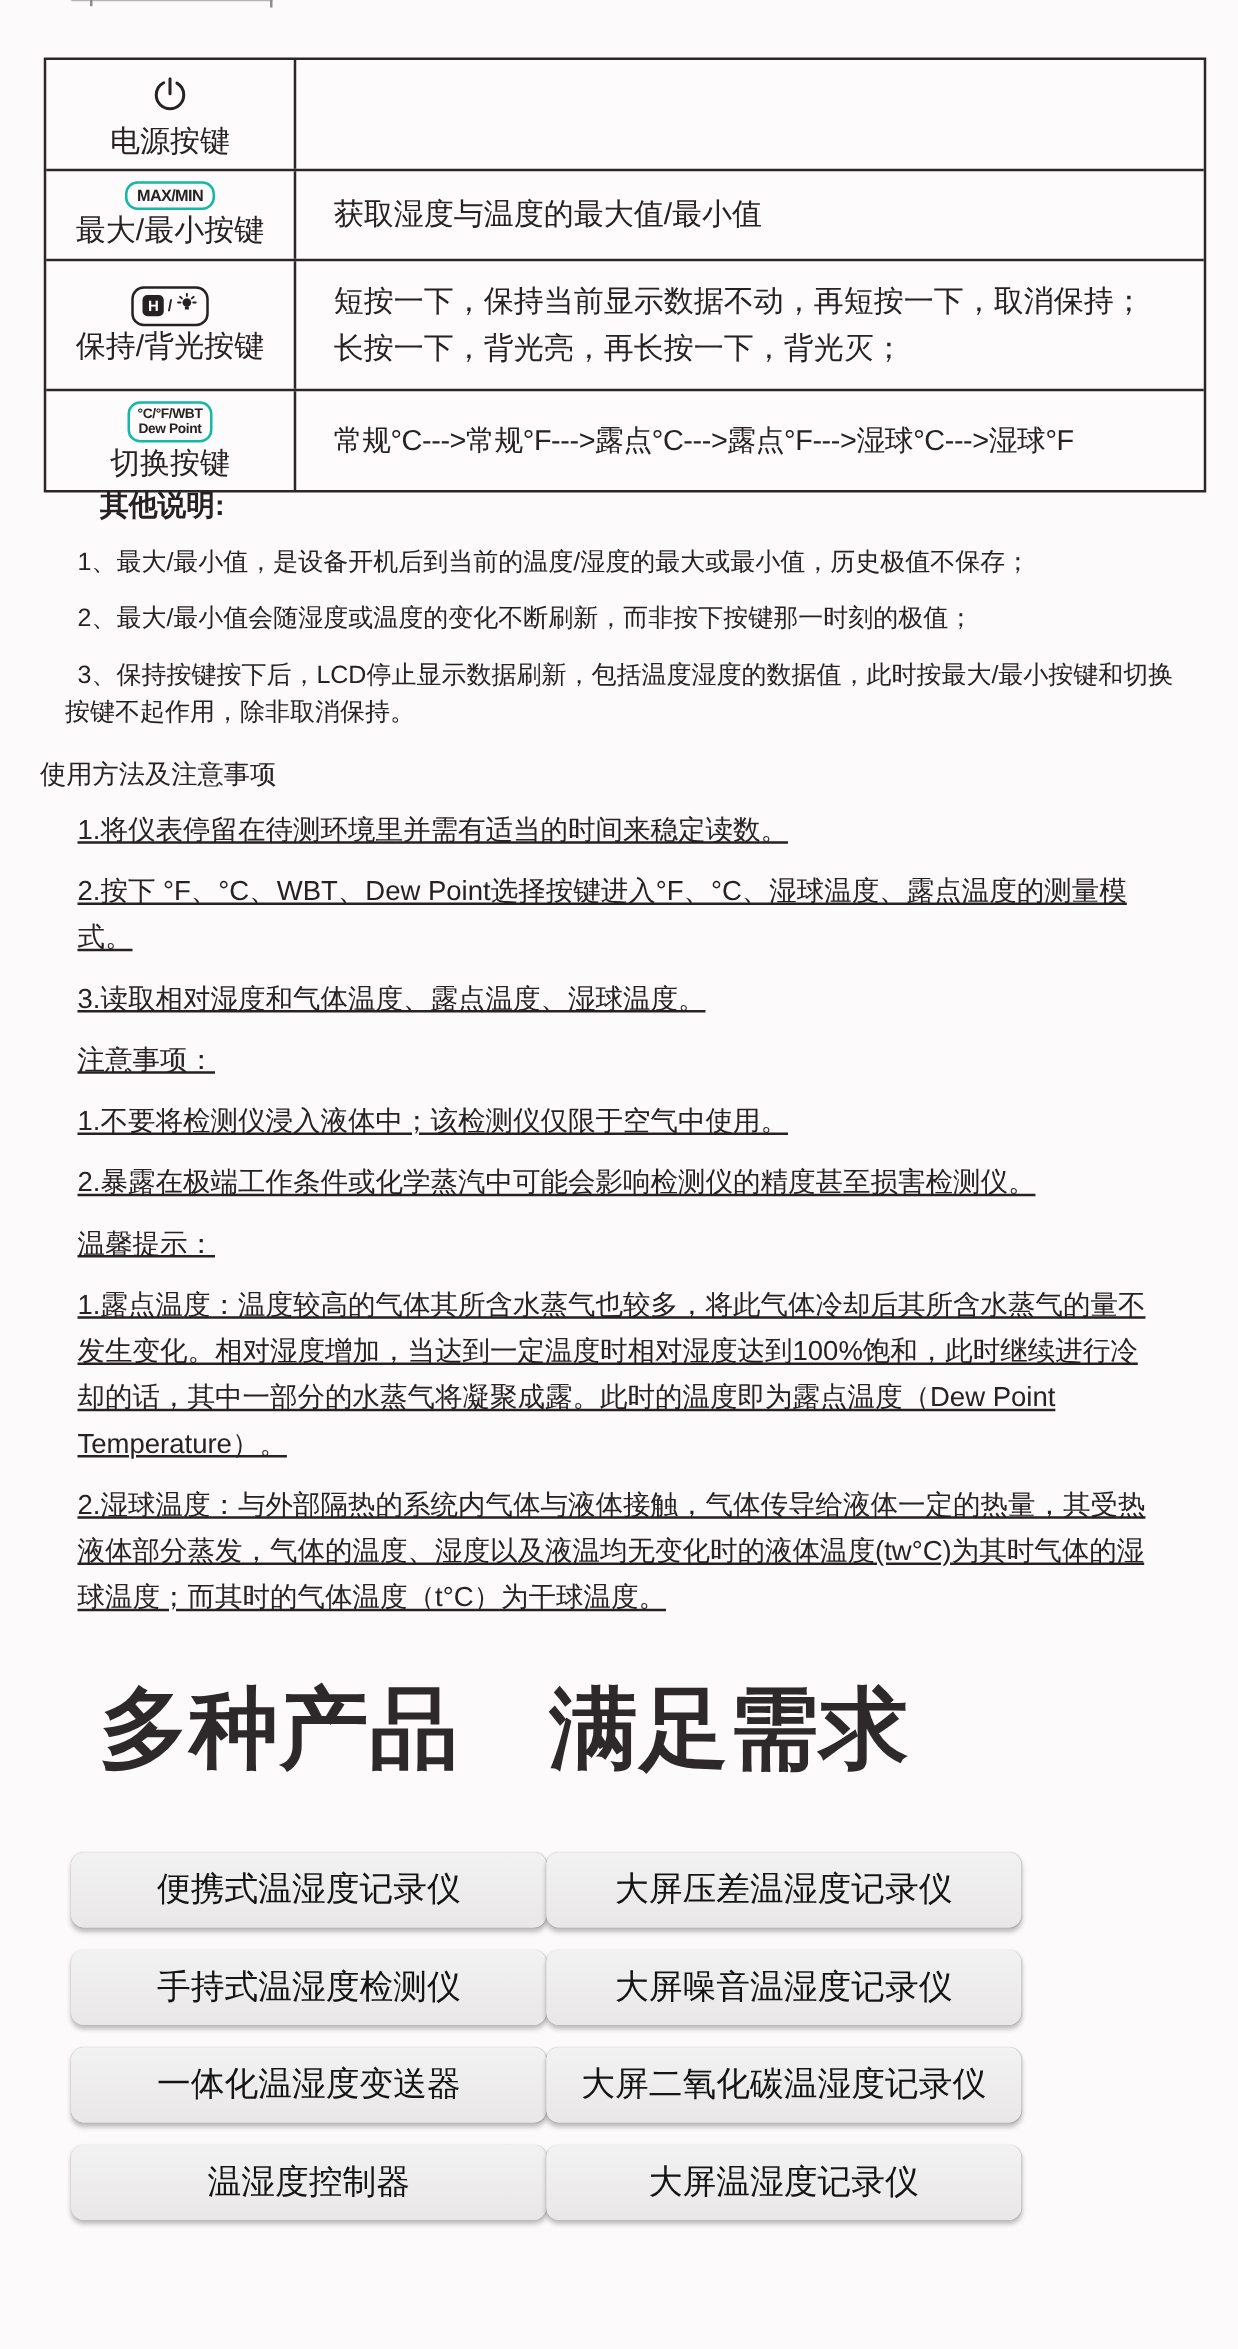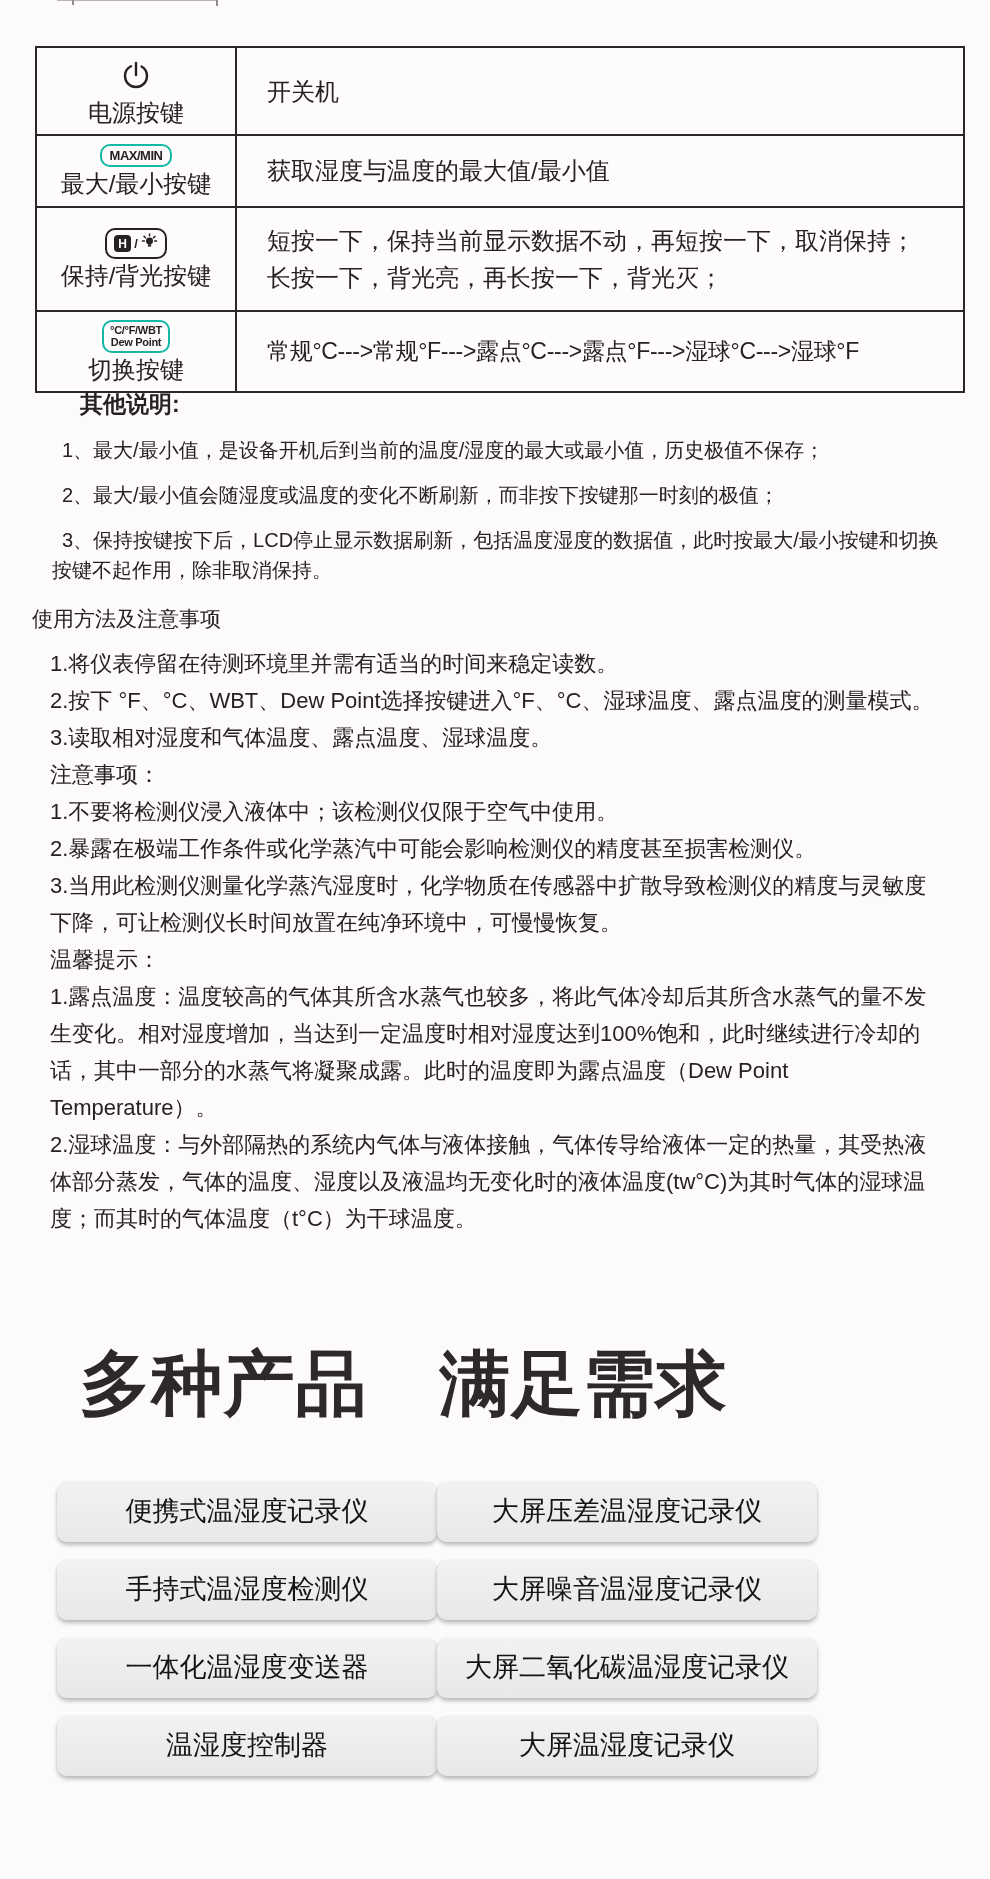--- a/index.html
+++ b/index.html
@@ -46,21 +46,21 @@
     font-size:12px; font-weight:bold; display:flex; align-items:center; justify-content:center;
   }
   .slash { font-size:13px; font-weight:bold; color:#262122; }
 
   
   .notes { position:absolute; top:376px; left:0; width:990px; }
   .other-heading { padding-left:80px; font-size:23px; font-weight:bold;margin-top:13px; }
   .other-item { margin-top:15px; padding-left:52px; padding-right:44px; text-indent:10px; font-size:20px; line-height:30px; }
   .usage-heading { margin-top:20px; padding-left:32px; font-size:21px; }
   .usage-body { margin-top:12px; padding:0 46px 0 50px; font-size:22px; line-height:37px; }
-  .usage-body p { margin:0; }
+  .usage-body p { margin:12px;text-decoration:underline; }
 
   
   .products { position:absolute; top:1336px; left:0; width:807px; }
   .products-title {
     text-align:center; font-size:71px; font-weight:900; letter-spacing:1px;
     color:#2d292a; line-height:1.35; white-space:nowrap;
   }
   .products-grid {
     margin-top:50px; display:grid; grid-template-columns:380px 380px;
     justify-content:space-between; row-gap:18px; padding:0 80px 0 57px;
@@ -84,23 +84,20 @@
 
   <div class="kt-row r1">
     <div class="kt-key">
       <span>
         <svg width="36" height="36" viewBox="0 0 36 36">
           <circle class="stroke" cx="18" cy="20" r="11" stroke-dasharray="46.3 11 11.8"></circle>
           <line class="stroke" x1="18" y1="7" x2="18" y2="19"></line>
         </svg>
       </span>
       <span class="kt-label">电源按键</span>
-    </div>
-    <div class="kt-desc">
-      <div>开关机</div>
     </div>
   </div>
 
   <div class="kt-row r2">
     <div class="kt-key">
       <span class="pill">MAX/MIN</span>
       <span class="kt-label">最大/最小按键</span>
     </div>
     <div class="kt-desc">
       <div>获取湿度与温度的最大值/最小值</div>
@@ -154,21 +151,20 @@
   <div class="other-item">3、保持按键按下后，LCD停止显示数据刷新，包括温度湿度的数据值，此时按最大/最小按键和切换按键不起作用，除非取消保持。</div>
 
   <div class="usage-heading">使用方法及注意事项</div>
   <div class="usage-body">
     <p>1.将仪表停留在待测环境里并需有适当的时间来稳定读数。</p>
     <p>2.按下 °F、°C、WBT、Dew Point选择按键进入°F、°C、湿球温度、露点温度的测量模式。</p>
     <p>3.读取相对湿度和气体温度、露点温度、湿球温度。</p>
     <p>注意事项：</p>
     <p>1.不要将检测仪浸入液体中；该检测仪仅限于空气中使用。</p>
     <p>2.暴露在极端工作条件或化学蒸汽中可能会影响检测仪的精度甚至损害检测仪。</p>
-    <p>3.当用此检测仪测量化学蒸汽湿度时，化学物质在传感器中扩散导致检测仪的精度与灵敏度下降，可让检测仪长时间放置在纯净环境中，可慢慢恢复。</p>
     <p>温馨提示：</p>
     <p>1.露点温度：温度较高的气体其所含水蒸气也较多，将此气体冷却后其所含水蒸气的量不发生变化。相对湿度增加，当达到一定温度时相对湿度达到100%饱和，此时继续进行冷却的话，其中一部分的水蒸气将凝聚成露。此时的温度即为露点温度（Dew Point Temperature）。</p>
     <p>2.湿球温度：与外部隔热的系统内气体与液体接触，气体传导给液体一定的热量，其受热液体部分蒸发，气体的温度、湿度以及液温均无变化时的液体温度(tw°C)为其时气体的湿球温度；而其时的气体温度（t°C）为干球温度。</p>
   </div>
 </div>
 
 <div class="products">
   <div class="products-title">多种产品　满足需求</div>
   <div class="products-grid">
     <div class="product-btn">便携式温湿度记录仪</div>

